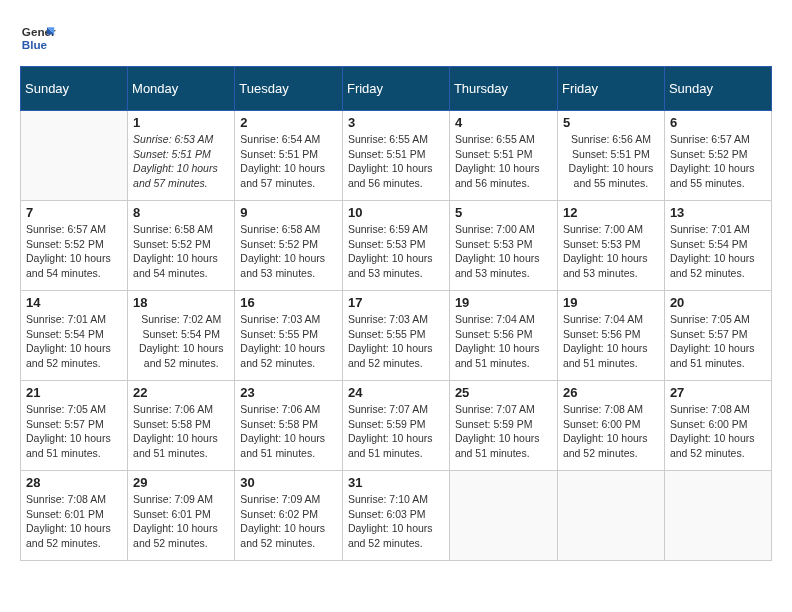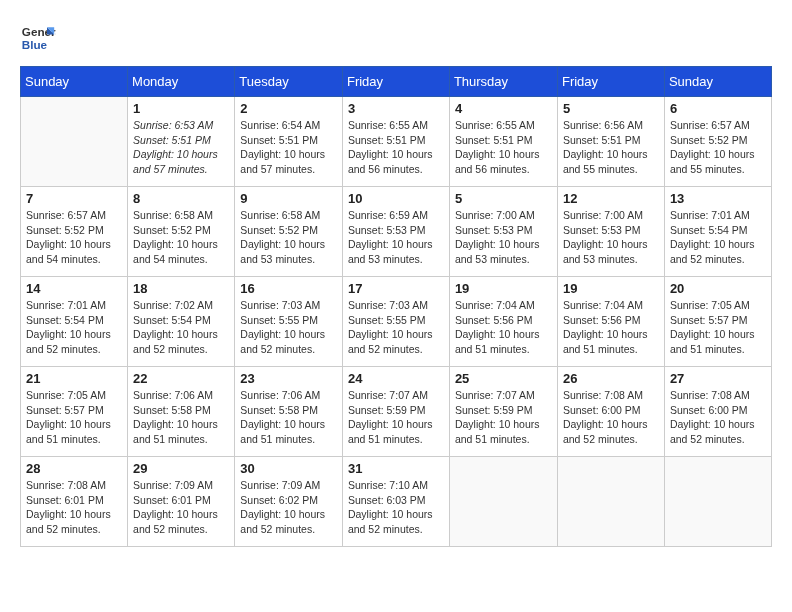--- a/index.html
+++ b/index.html
@@ -36,23 +36,23 @@
     .location {
       font-size: 16px;
       color: #444;
     }
     .calendar {
       width: 100%;
       border-collapse: collapse;
       font-size: 11px;
     }
     .calendar thead tr th {
-      background-color: #1d4ed8;
+      background-color: #0c4a6e;
       color: #fff;
-      padding: 7px 4px;
+      padding: 14px 4px;
       text-align: left;
       font-size: 13px;
       font-weight: normal;
       border: 1px solid #2a5aad;
     }
     .calendar tbody tr td {
       border: 1px solid #ccc;
       padding: 4px 5px;
       vertical-align: top;
       width: 113px;
@@ -131,21 +131,21 @@
         </td>
         <td>
           <span class="day-number">4</span>
           <div class="day-info" style="white-space: pre-line;">Sunrise: 6:55 AM
 Sunset: 5:51 PM
 Daylight: 10 hours
 and 56 minutes.</div>
         </td>
         <td>
           <span class="day-number">5</span>
-          <div class="day-info" style="white-space: pre-line;">Sunrise: 6:56 AM
+          <div class="day-info" style="white-space: pre-line; text-align: center;">Sunrise: 6:56 AM
 Sunset: 5:51 PM
 Daylight: 10 hours
 and 55 minutes.</div>
         </td>
         <td>
           <span class="day-number">6</span>
           <div class="day-info" style="white-space: pre-line;">Sunrise: 6:57 AM
 Sunset: 5:52 PM
 Daylight: 10 hours
 and 55 minutes.</div>
@@ -205,21 +205,21 @@
       <tr>
         <td>
           <span class="day-number">14</span>
           <div class="day-info" style="white-space: pre-line;">Sunrise: 7:01 AM
 Sunset: 5:54 PM
 Daylight: 10 hours
 and 52 minutes.</div>
         </td>
         <td>
           <span class="day-number">18</span>
-          <div class="day-info" style="white-space: pre-line;">Sunrise: 7:02 AM
+          <div class="day-info" style="white-space: pre-line; text-align: center;">Sunrise: 7:02 AM
 Sunset: 5:54 PM
 Daylight: 10 hours
 and 52 minutes.</div>
         </td>
         <td>
           <span class="day-number">16</span>
           <div class="day-info" style="white-space: pre-line;">Sunrise: 7:03 AM
 Sunset: 5:55 PM
 Daylight: 10 hours
 and 52 minutes.</div>

